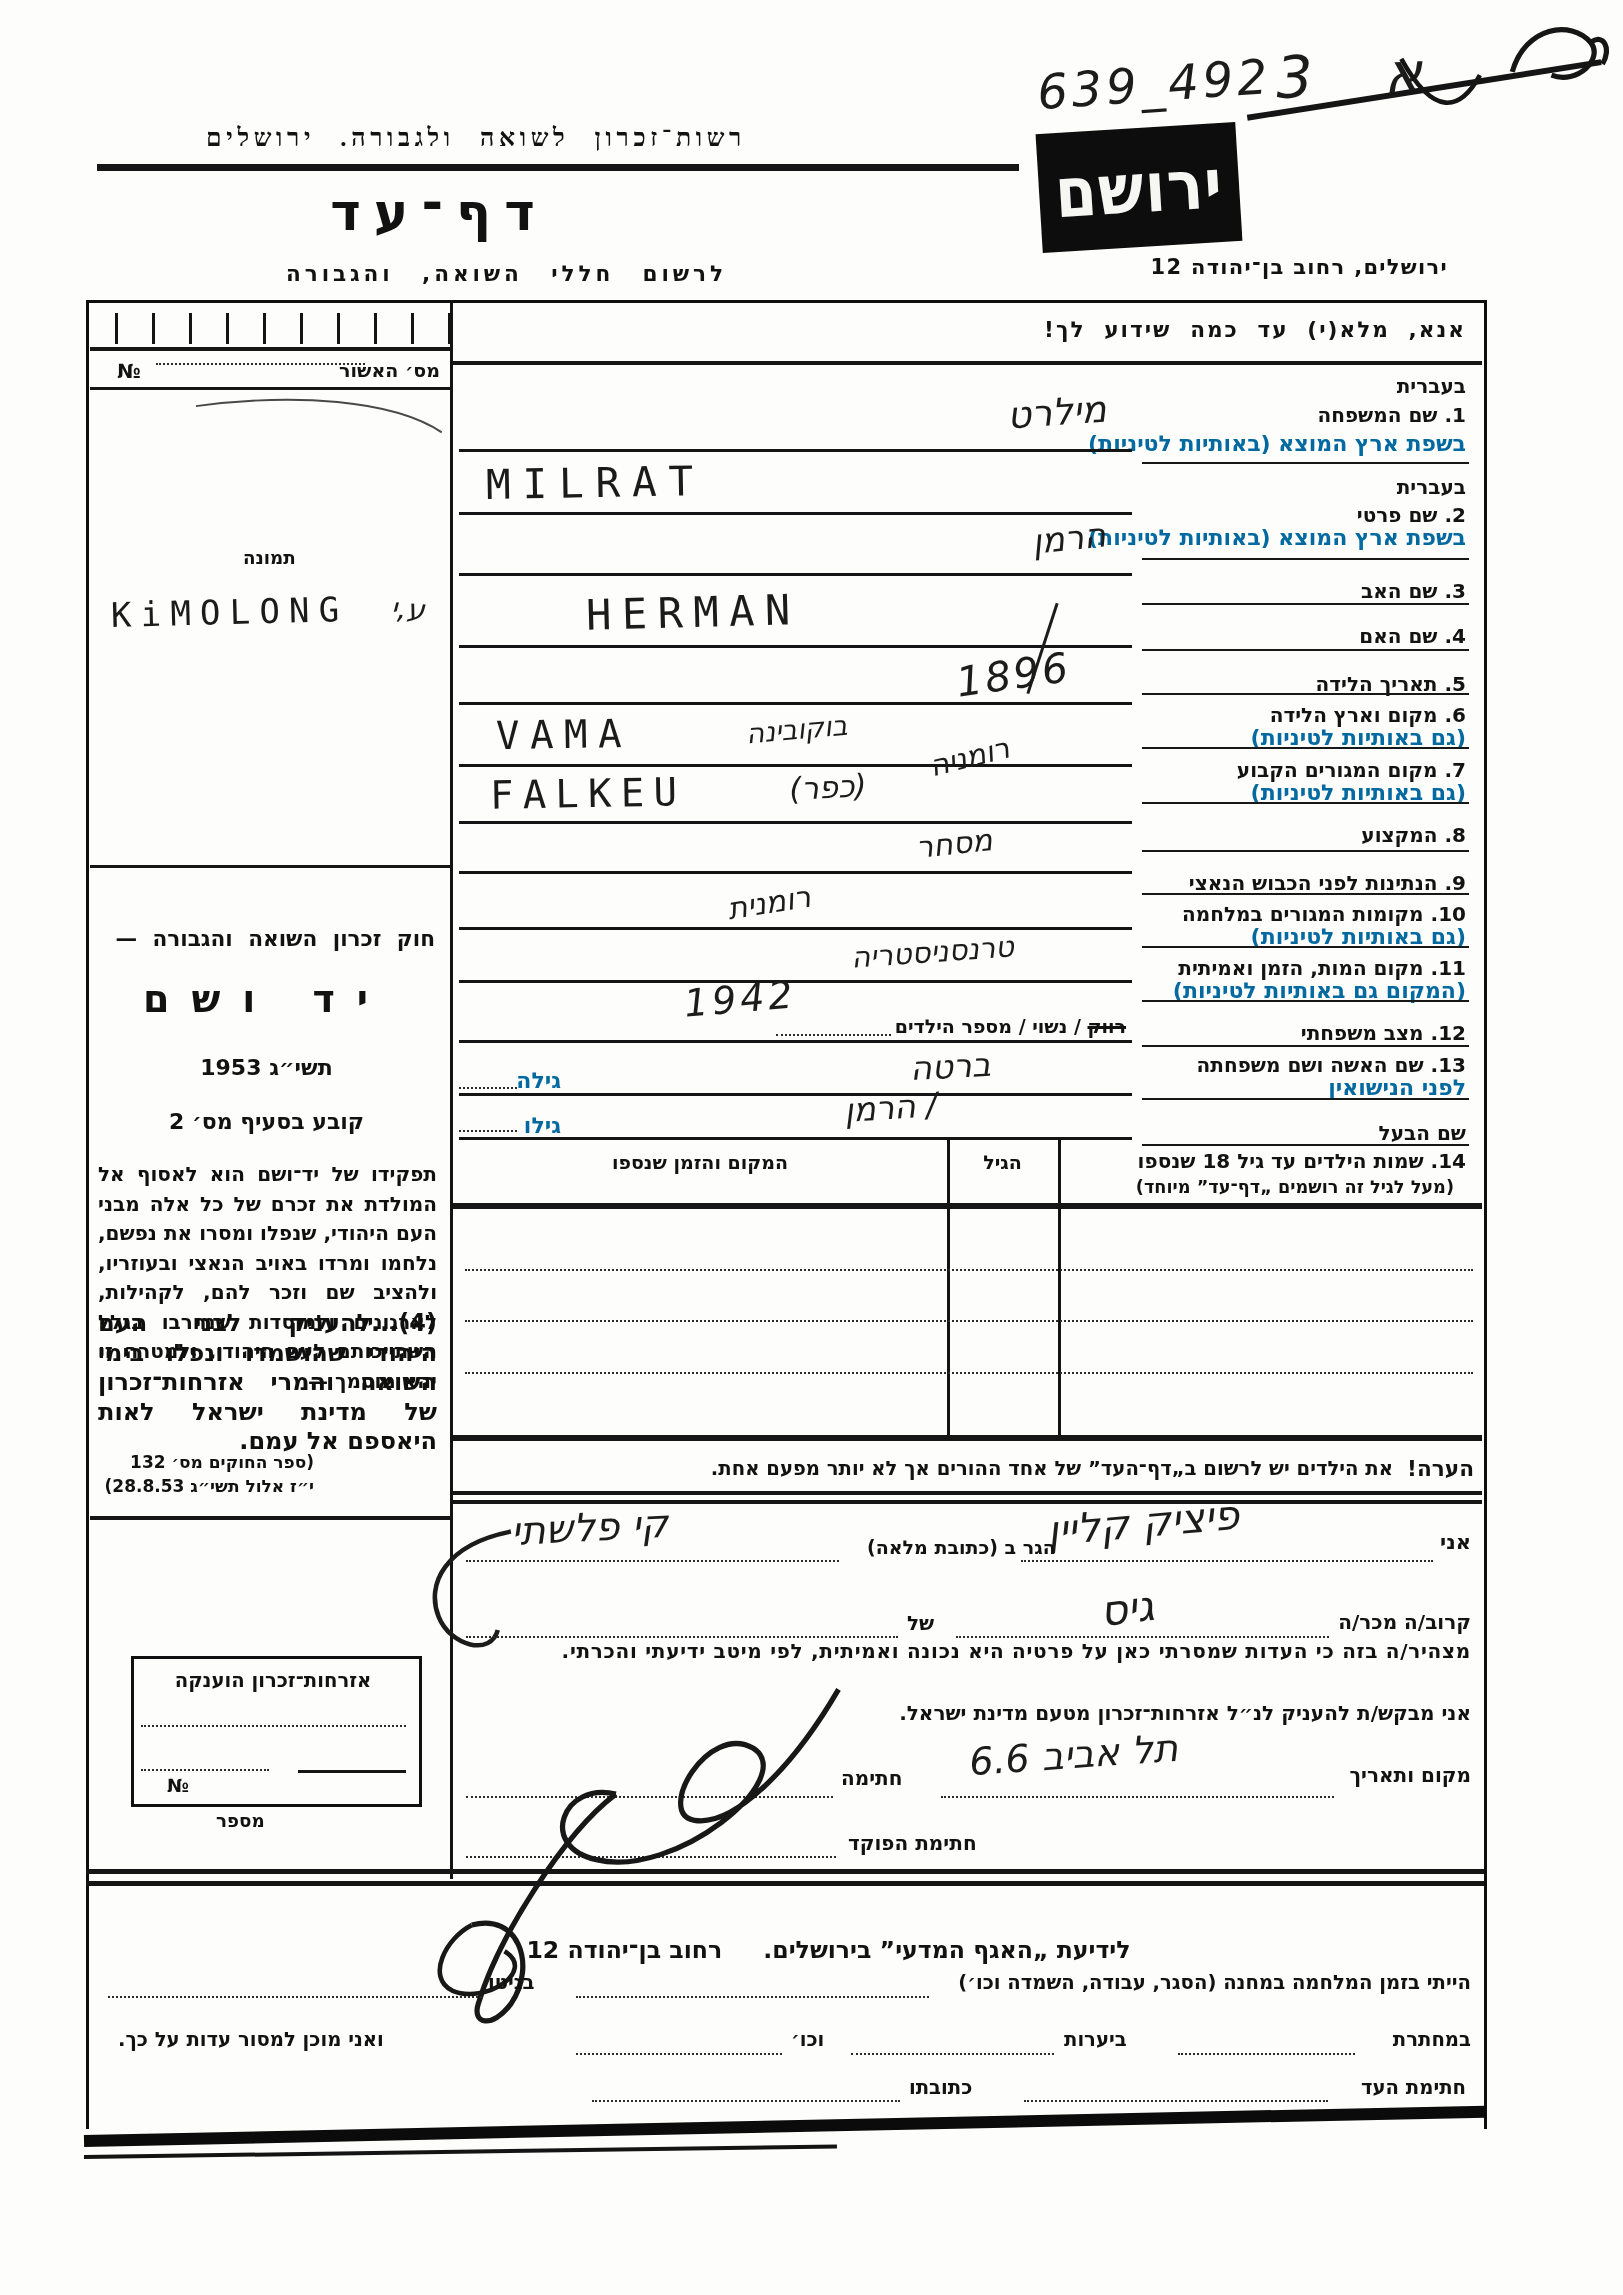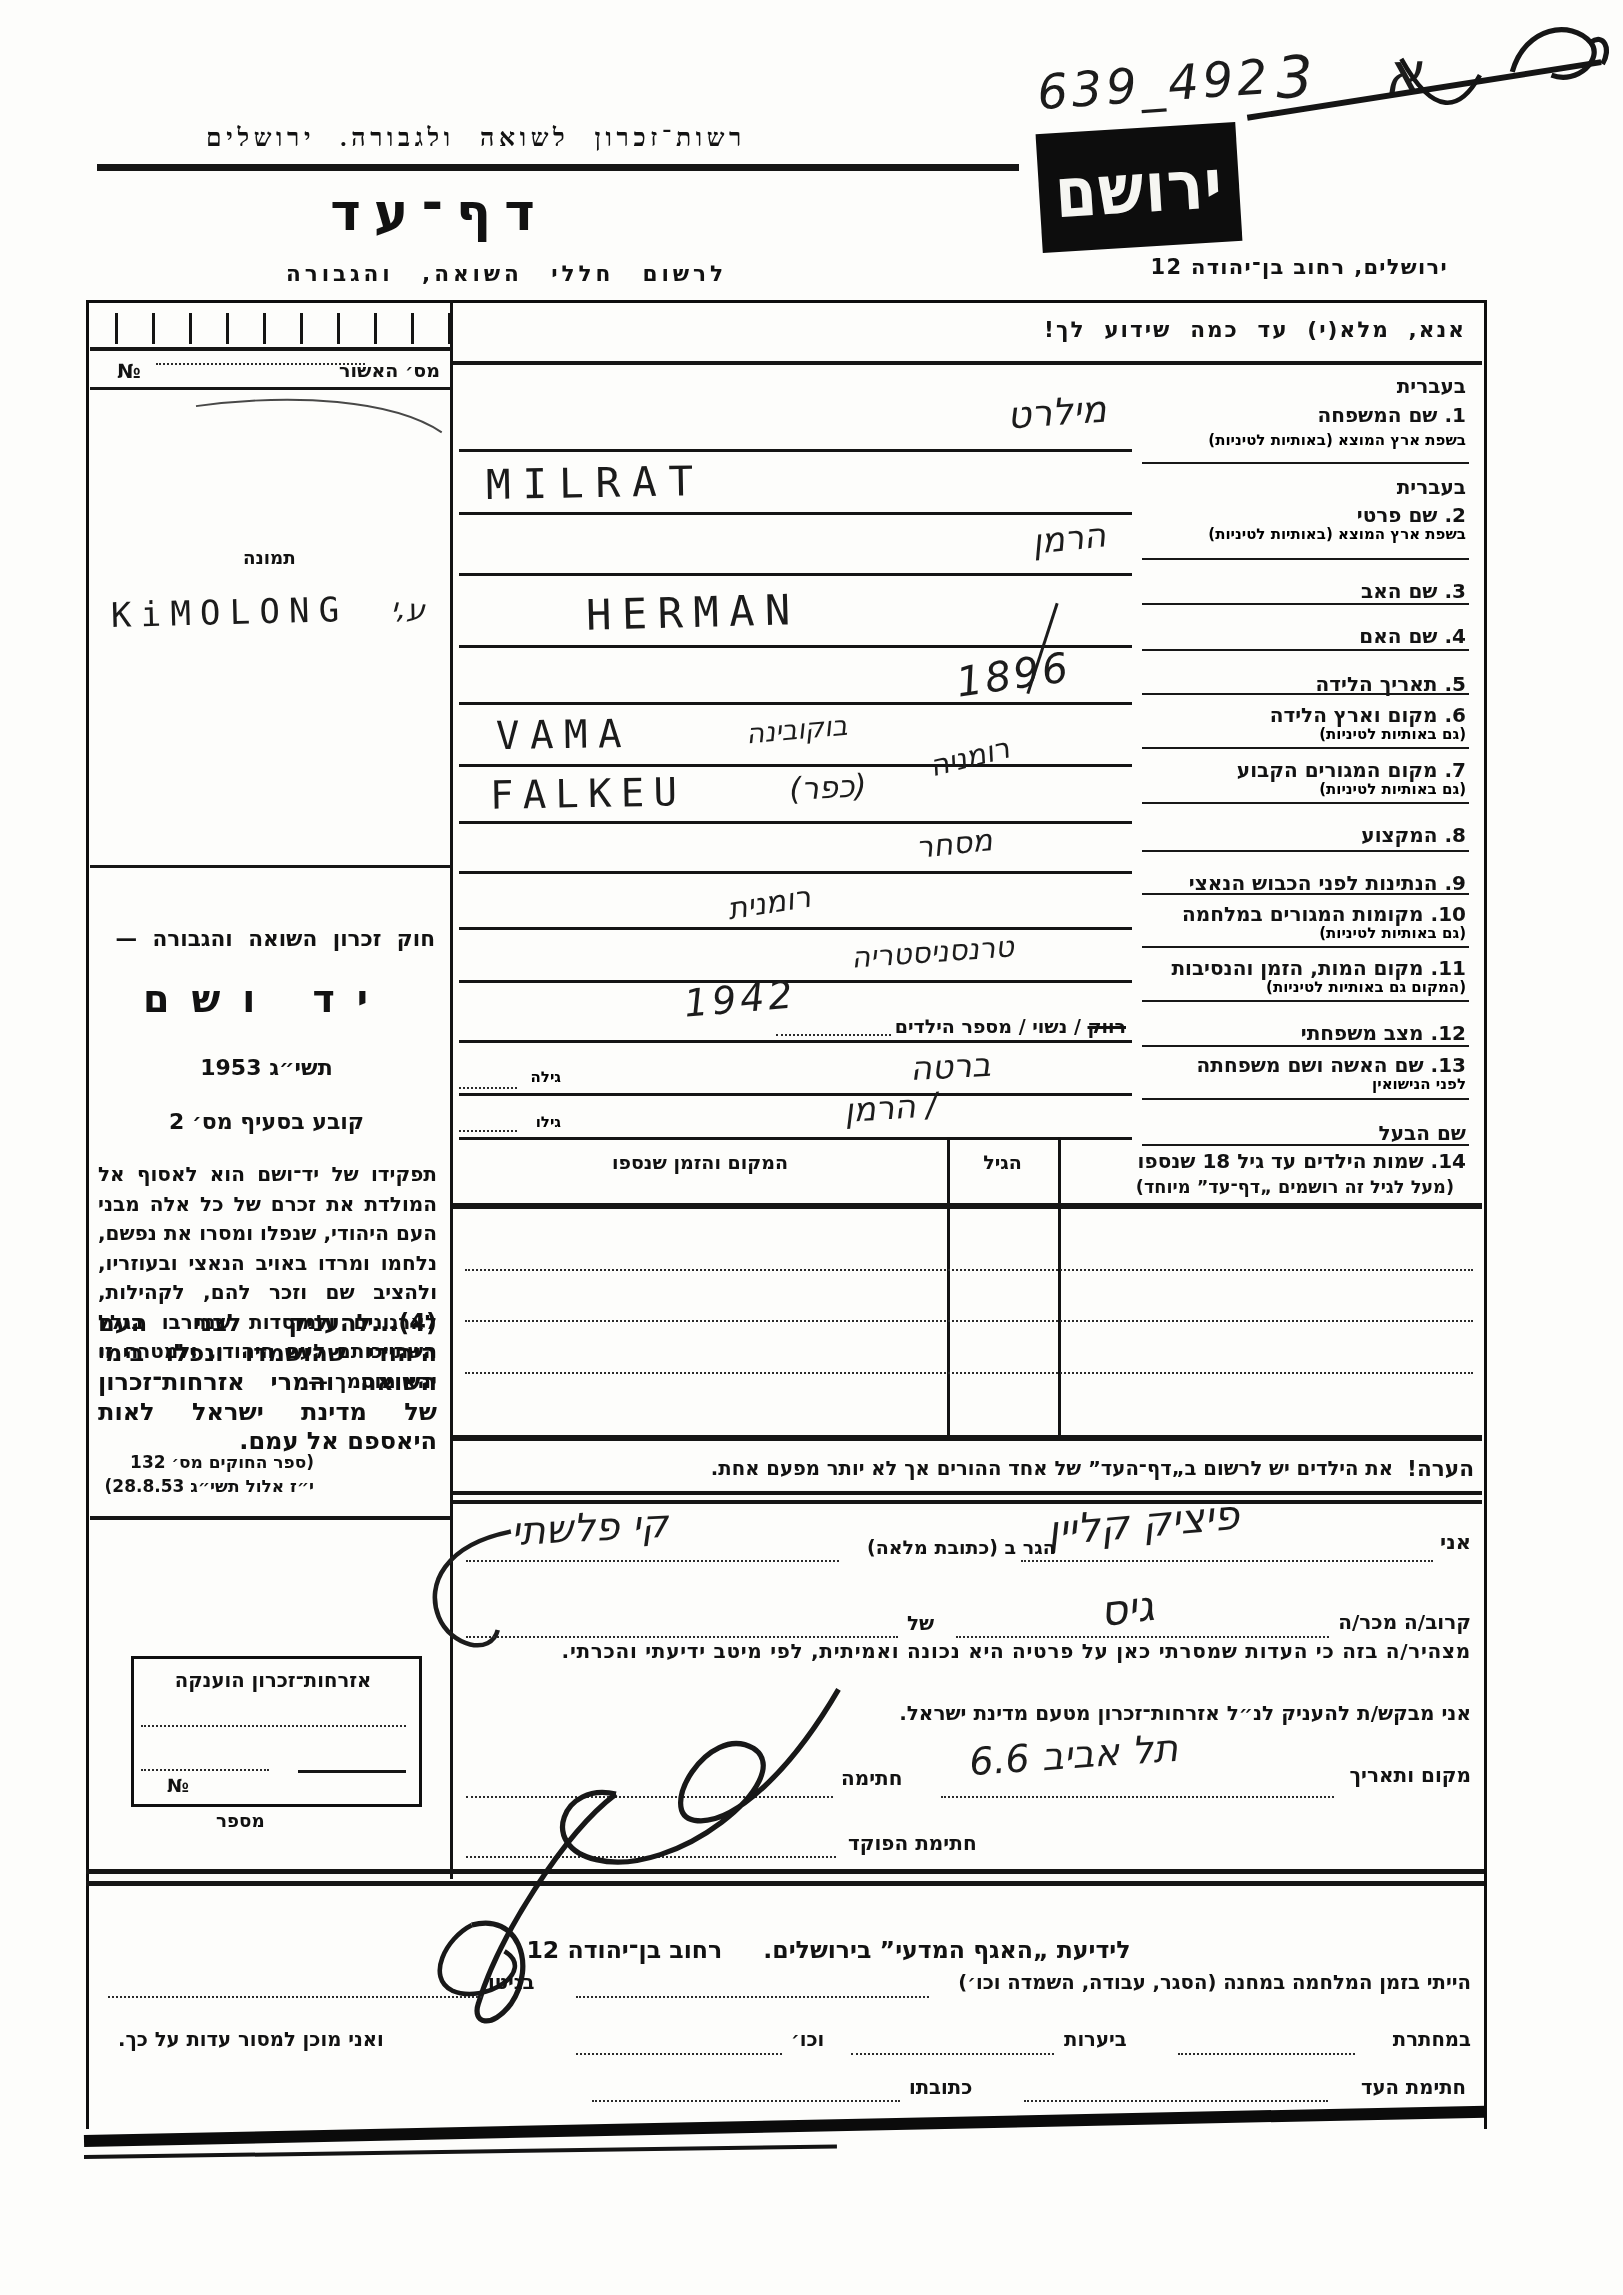--- a/index.html
+++ b/index.html
@@ -3,21 +3,21 @@
 <meta charset="utf-8">
 <style>
   html,body{margin:0;padding:0;background:#e8e8e4;}
   .page{position:relative;width:1623px;height:2295px;background:#fdfdfb;color:#101010;
         font-family:"DejaVu Sans",sans-serif;overflow:hidden;}
   .abs{position:absolute;}
   .rtl{direction:rtl;unicode-bidi:embed;}
   
   .print{font-weight:bold;color:#121212;}
   .lbl{position:absolute;direction:rtl;font-weight:bold;font-size:20px;color:#131313;white-space:nowrap;}
-  .sub{position:absolute;direction:rtl;font-weight:bold;font-size:15px;color:#000000;white-space:nowrap;}
+  .sub{position:absolute;direction:rtl;font-weight:bold;font-size:22px;color:#0369a1;white-space:nowrap;}
   
   .rl{position:absolute;background:#161616;height:2.6px;}
   .lul{position:absolute;background:#181818;height:2px;left:1142px;width:327px;}
   .wl{position:absolute;background:#151515;height:2.6px;left:459px;width:673px;}
   .dot{position:absolute;border-bottom:2.6px dotted #2a2a2a;height:0;}
   .vline{position:absolute;background:#131313;width:2.6px;}
   
   .hw{position:absolute;font-family:"DejaVu Sans",sans-serif;font-style:italic;color:#1c1c1c;white-space:nowrap;}
   .hwc{position:absolute;font-family:"DejaVu Sans Mono","DejaVu Sans",monospace;color:#1b1b1b;
        font-weight:bold;white-space:nowrap;}
@@ -154,21 +154,21 @@
 
   <div class="lbl" style="right:157px;top:902px;">
     <span>10.</span>
     <span>מקומות המגורים במלחמה</span>
   </div>
   <div class="sub" style="right:157px;top:924px;">(גם באותיות לטיניות)</div>
   <div class="lul" style="top:946px;"></div>
 
   <div class="lbl" style="right:157px;top:956px;">
     <span>11.</span>
-    <span>מקום המות, הזמן והנסיבות</span>
+    <span>מקום המות, הזמן ואמיתית</span>
   </div>
   <div class="sub" style="right:157px;top:978px;">(המקום גם באותיות לטיניות)</div>
   <div class="lul" style="top:1000px;"></div>
 
   <div class="lbl" style="right:157px;top:1021px;">
     <span>12.</span>
     <span>מצב משפחתי</span>
   </div>
   <div class="lul" style="top:1045px;"></div>
 

